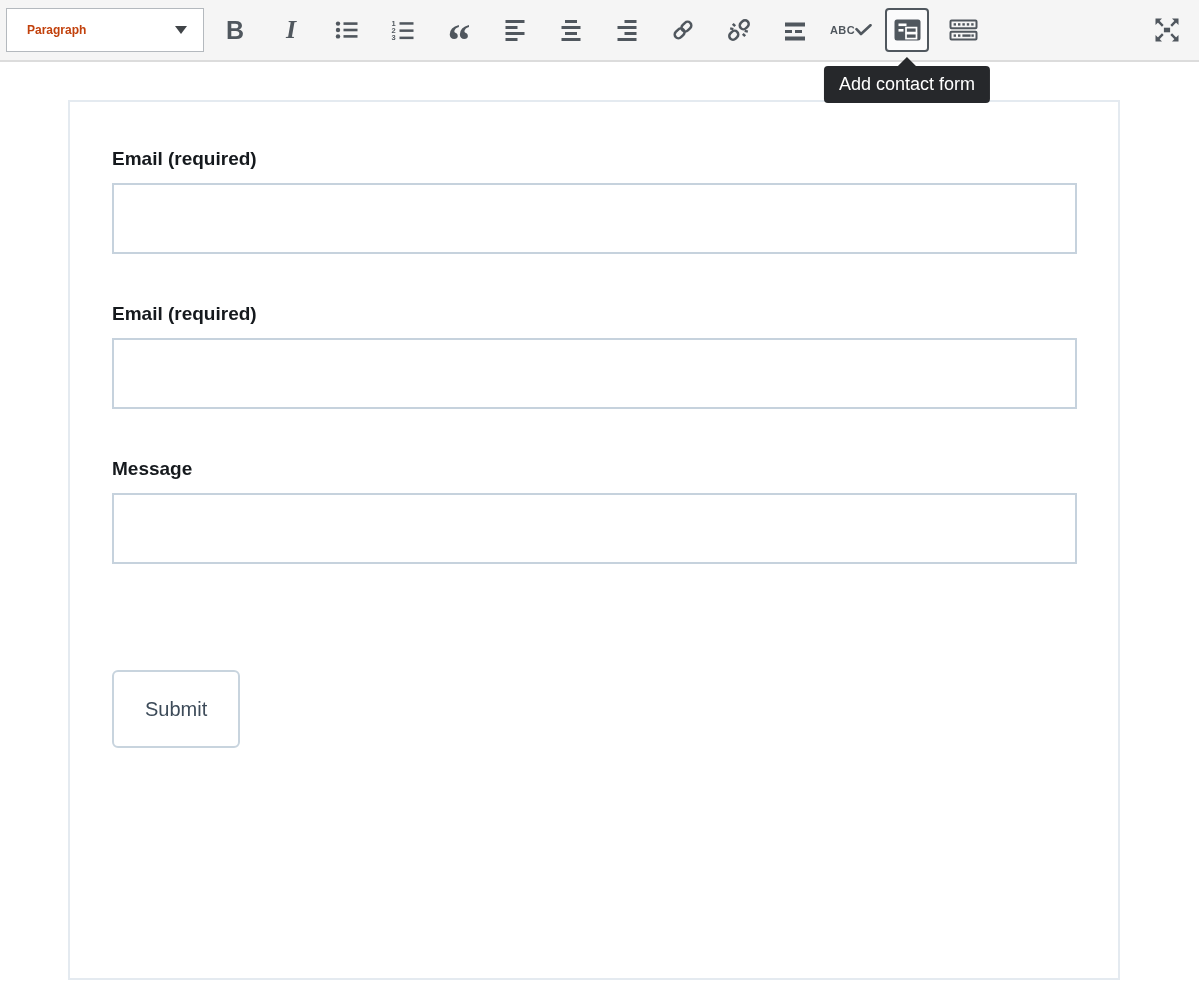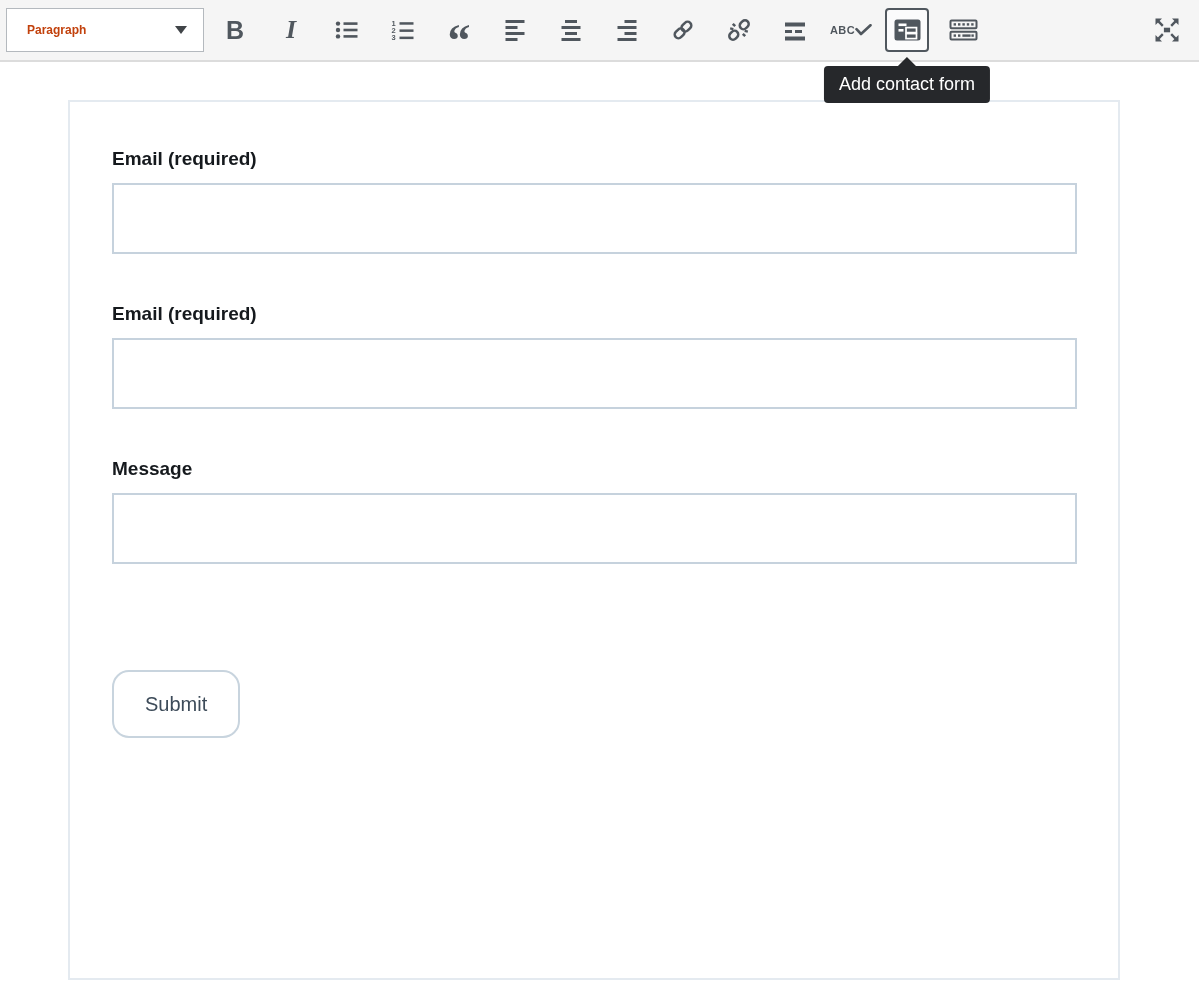--- a/index.html
+++ b/index.html
@@ -68,22 +68,22 @@
   .cf-input, .cf-textarea {
     display:block; width:965px; background:#fff; border:2px solid #c6d2dd;
     border-radius:0; outline:none; font-size:17px; color:#2e3338; padding:6px 10px;
   }
   .cf-input { height:71px; }
   .textarea-wrap { position:relative; width:965px; }
   .cf-textarea { height:160px; resize:none; }
   .resize-handle { position:absolute; right:4px; bottom:5px; width:12px; height:12px;
     cursor:nwse-resize; }
   .submit-btn {
-    margin-top:57px; height:68px; padding:0 31px; background:#fff;
-    border:2px solid #c8d4de; border-radius:17px; font-size:20px; color:#3d4b59;
+    margin-top:57px; height:78px; padding:0 31px; background:#fff;
+    border:2px solid #c8d4de; border-radius:6px; font-size:20px; color:#3d4b59;
     font-family:"Liberation Sans","DejaVu Sans",sans-serif; cursor:pointer;
   }
 </style>
 </head>
 <body>
 
 <div class="toolbar">
 
   <div class="format-select">
     <span class="fs-label">Paragraph</span>

